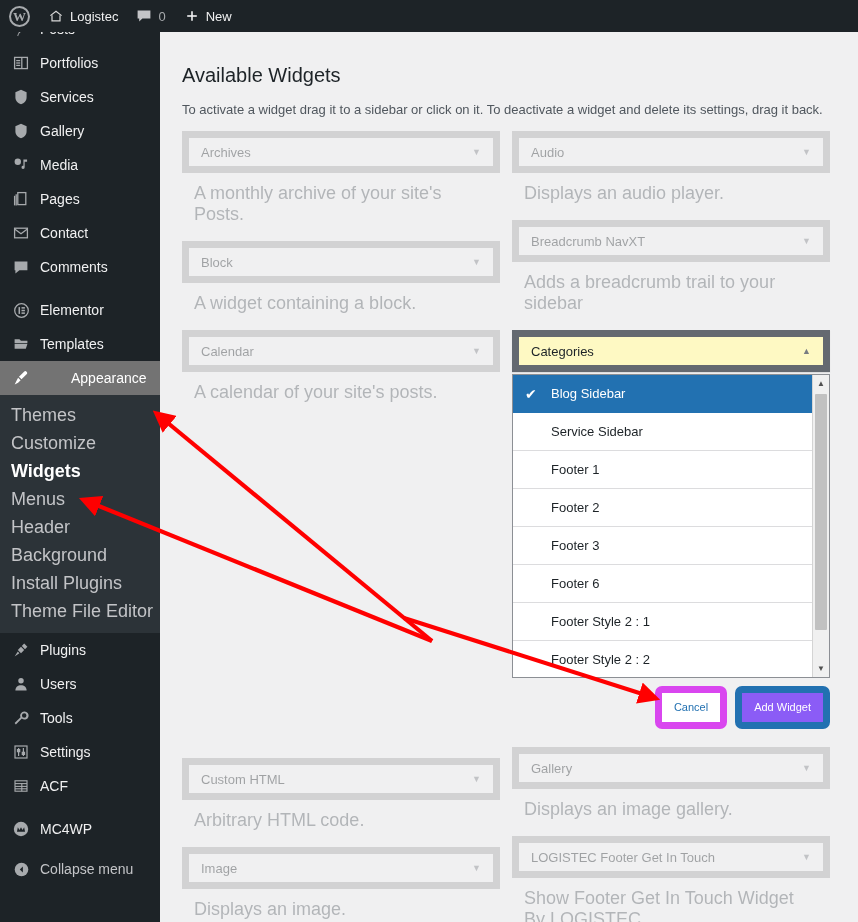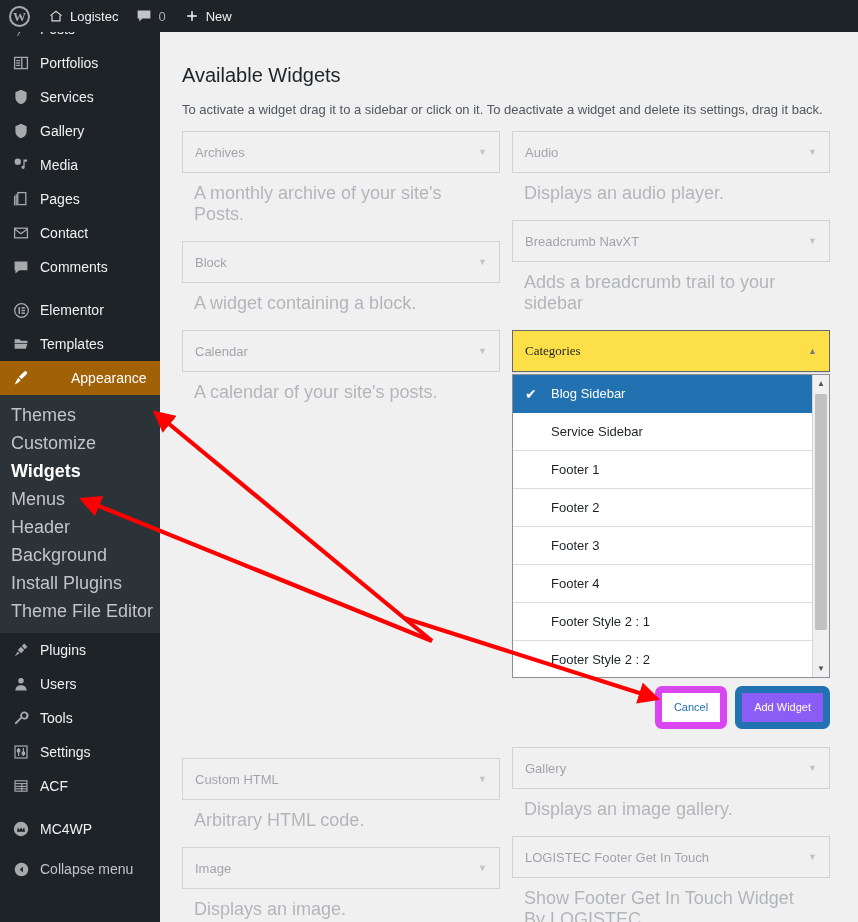--- a/index.html
+++ b/index.html
@@ -41,21 +41,21 @@
     display: flex; align-items: center; gap: 9px;
     height: 34px; padding: 0 0 0 11px;
     color: #f0f0f1; font-size: 14px; line-height: 34px; white-space: nowrap;
   }
   .menu-item .ico {
     width: 20px; height: 20px; flex: 0 0 20px;
     display: inline-flex; align-items: center; justify-content: center;
     color: #a7aaad;
   }
   .menu-item.current {
-    background: #a16207; color: #fff; position: relative; font-weight: normal; gap: 40px;
+    background: #737373; color: #fff; position: relative; font-weight: normal; gap: 40px;
   }
   .menu-item.current .ico { color: #fff; }
   .menu-item.current::after {
     content: ""; position: absolute; right: -8px; top: 50%;
     margin-top: -8px; border: 8px solid transparent;
     border-right-color: #f0f0f1; border-left: none;
   }
   .menu-sep { height: 9px; }
   .submenu { background: #2c3338; padding: 6px 0 8px 0; }
   .submenu-item {
@@ -76,30 +76,30 @@
     font-size: 20px; font-weight: normal; color: #1d2327;
     line-height: 1.3; margin: 14px 0 0 0;
   }
   #page-desc { font-size: 13px; color: #50575e; margin: 14px 0 14px 0; }
 
   .widget-grid { display: flex; gap: 12px; }
   .widget-col { width: 318px; flex: 0 0 318px; }
 
   .widget { margin-bottom: 4px; }
   .widget-top {
-    border: 1px solid #a3a3a3; background: #f0f0f1;
+    border: 7px solid #a3a3a3; background: #f0f0f1;
     height: 42px; display: flex; align-items: center;
     padding: 0 12px; justify-content: space-between; text-align: center;
   }
   .widget-top .title { font-size: 13px; color: #1d2327; }
   .widget-top .chev { font-size: 9px; color: #787c82; line-height: 1; }
   .widget-desc { font-size: 18px; color: #50575e; padding: 10px 12px 12px 12px; }
   .widget.dim { opacity: 0.38; }
   .widget.active .widget-top {
-    background: #fde047; border-color: #646970; box-shadow: 0 1px 1px rgba(0,0,0,.08); font-family: Liberation Serif, serif;
+    background: #fef9c3; border-color: #646970; box-shadow: 0 1px 1px rgba(0,0,0,.08);
   }
   .widget.active .widget-top .title { color: #1d2327; }
 
   
   .chooser { margin: 2px 0 0 0; }
   .chooser-list {
     position: relative; border: 1px solid #8c8f94; background: #fff;
     height: 304px; overflow: hidden;
   }
   .chooser-scrollarea { position: absolute; inset: 0 17px 0 0; overflow: hidden; }
@@ -489,21 +489,21 @@
                   <div class="chooser-item">
                     <span class="check"></span>
                     <span>Footer 2</span>
                   </div>
                   <div class="chooser-item">
                     <span class="check"></span>
                     <span>Footer 3</span>
                   </div>
                   <div class="chooser-item">
                     <span class="check"></span>
-                    <span>Footer 4</span>
+                    <span>Footer 6</span>
                   </div>
                   <div class="chooser-item">
                     <span class="check"></span>
                     <span>Footer Style 2 : 1</span>
                   </div>
                   <div class="chooser-item">
                     <span class="check"></span>
                     <span>Footer Style 2 : 2</span>
                   </div>
                 </div>

